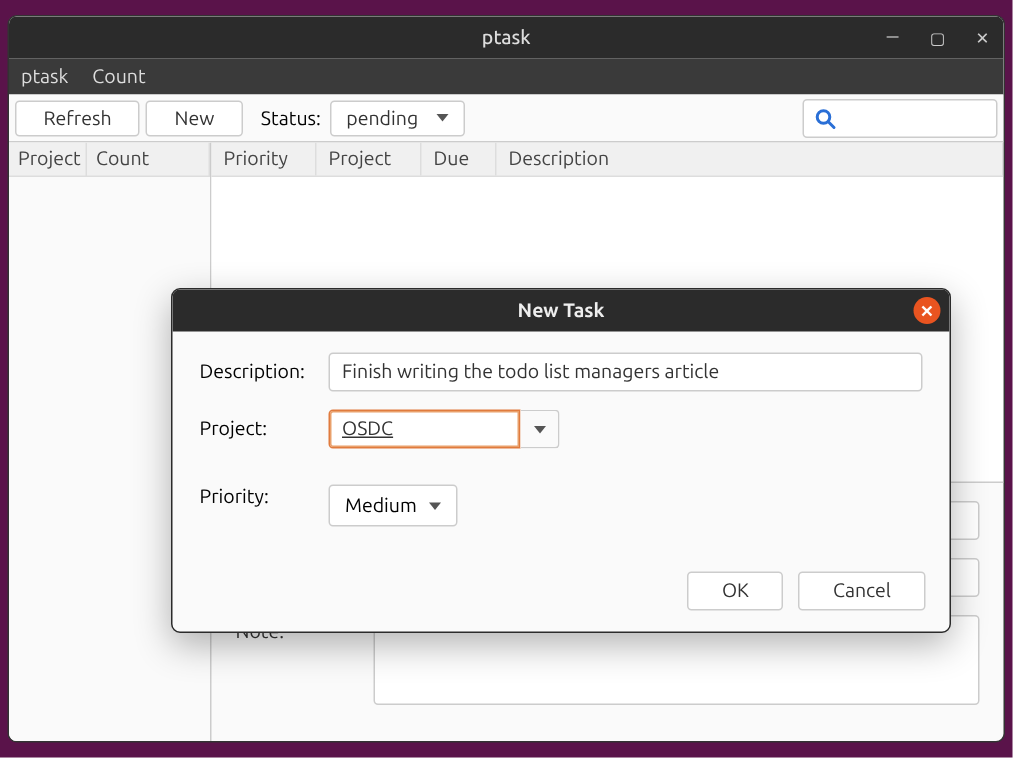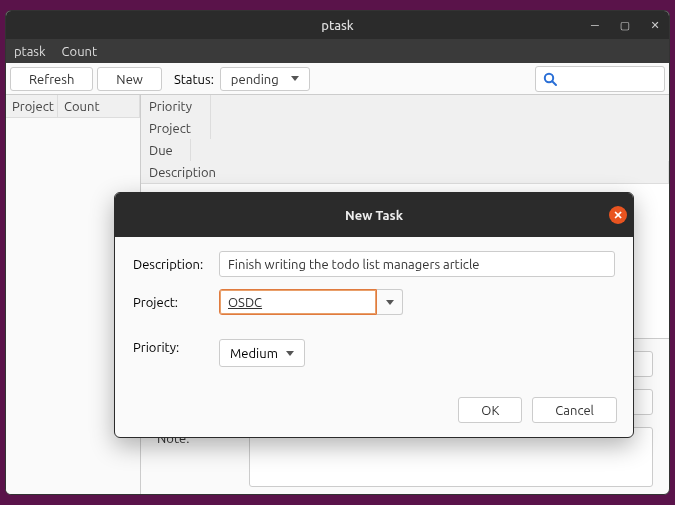--- a/index.html
+++ b/index.html
@@ -18,46 +18,46 @@
   .search-box { background: #fff; border: 1px solid #ccc; border-radius: 3px; width: 130px; height: 26px; display: flex; align-items: center; padding: 0 6px; }
   .content { flex: 1; display: flex; overflow: hidden; }
   .sidebar { width: 135px; background: #fafafa; border-right: 1px solid #ccc; font-size: 13px; }
   .side-head { display: flex; background: #f0f0f0; }
   .side-head div { padding: 4px 6px; border-right: 1px solid #ddd; border-bottom: 1px solid #ddd; color: #444; }
   .side-head .ph { width: 52px; }
   .side-head .pc { flex: 1; }
   .side-row { display: flex; padding: 2px 0; }
   .side-row div:first-child { width: 52px; padding-left: 6px; }
   .main { flex: 1; display: flex; flex-direction: column; }
-  .table-head { background: #f0f0f0; border-bottom: 1px solid #ddd; display: flex; font-size: 13px; color: #444; flex-direction: column; }
+  .table-head { background: #f0f0f0; border-bottom: 1px solid #ddd; display: flex; font-size: 13px; color: #444; }
   .table-head div { padding: 4px 8px; border-right: 1px solid #ddd; }
   .th-priority { width: 70px; }
   .th-project { width: 70px; }
   .th-due { width: 50px; }
   .th-desc { flex: 1; }
   .table-body { flex: 1; background: #fff; border-bottom: 1px solid #ccc; min-height: 155px; }
   .detail { padding: 12px 16px; font-size: 13px; color: #333; }
   .drow { display: flex; align-items: flex-start; margin-bottom: 12px; gap: 10px; }
   .drow label { width: 82px; padding-top: 4px; }
   .drow .dfield { flex: 1; background: #fff; border: 1px solid #ccc; border-radius: 3px; height: 26px; }
   .drow .dfield.tall { height: 60px; }
   .chev { width: 0; height: 0; border-left: 4px solid transparent; border-right: 4px solid transparent; border-top: 5px solid #555; display: inline-block; }
 
   
   .overlay { position: absolute; inset: 0; }
   .dialog { position: absolute; top: 192px; left: 114px; width: 520px; background: #fafafa; border: 1px solid #2b2b2b; border-radius: 6px; overflow: hidden; box-shadow: 0 8px 24px rgba(0,0,0,0.3); }
-  .dlg-title { background: #2b2b2b; height: 44px; display: flex; align-items: center; justify-content: center; color: #eee; font-size: 13px; font-weight: 600; position: relative; }
+  .dlg-title { background: #2b2b2b; height: 28px; display: flex; align-items: center; justify-content: center; color: #eee; font-size: 13px; font-weight: 600; position: relative; }
   .dlg-close { position: absolute; right: 6px; width: 18px; height: 18px; background: #e95420; border-radius: 50%; color: #fff; font-size: 11px; display: flex; align-items: center; justify-content: center; }
   .dlg-body { padding: 14px 18px 12px 18px; font-size: 13px; }
   .frow { display: flex; align-items: center; margin-bottom: 12px; gap: 8px; }
   .frow label { width: 78px; }
   .dlg-input { flex: 1; background: #fff; border: 1px solid #ccc; border-radius: 3px; height: 26px; padding: 0 8px; font-size: 13px; color: #333; outline: none; }
   .dlg-input.focus { border: 1px solid #e07b3e; box-shadow: 0 0 0 1px #e9a06b inset; }
   .proj-wrap { display: flex; flex: 0 0 auto; }
-  .proj-input { width: 158px; text-decoration: underline; }
+  .proj-input { width: 128px; text-decoration: underline; }
   .proj-drop { width: 26px; height: 26px; border: 1px solid #ccc; border-left: none; border-radius: 0 3px 3px 0; background: #fafafa; display: flex; align-items: center; justify-content: center; }
   .prio-select { background: #fff; border: 1px solid #ccc; border-radius: 3px; height: 28px; padding: 0 10px; display: flex; align-items: center; gap: 8px; margin-top: 12px; }
   .dlg-actions { display: flex; justify-content: flex-end; gap: 10px; padding: 6px 16px 14px 16px; }
   .dlg-btn { background: #fff; border: 1px solid #ccc; border-radius: 3px; padding: 5px 22px; font-size: 13px; color: #333; }
 </style>
 </head>
 <body>
 
 <div class="window">
   <div class="titlebar">

